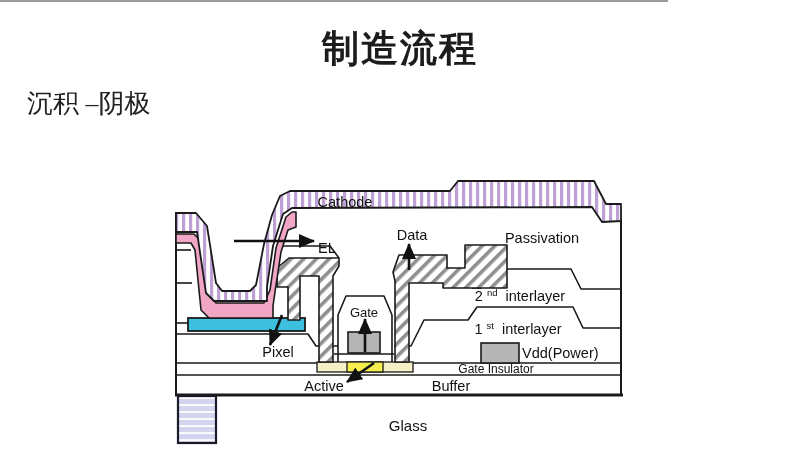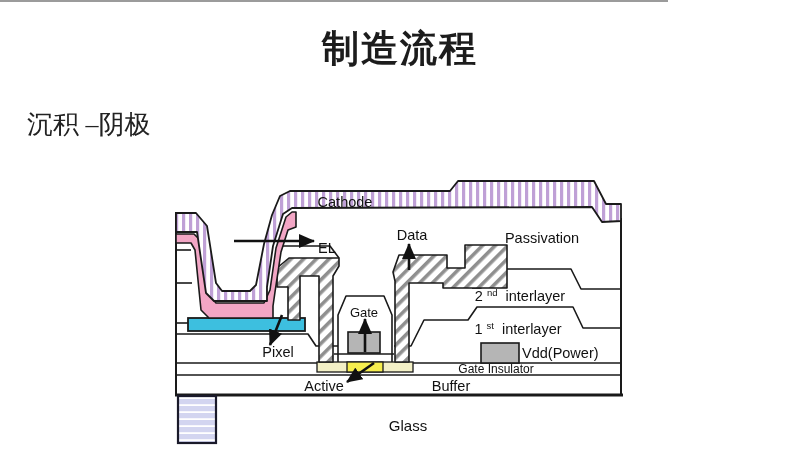--- a/index.html
+++ b/index.html
@@ -4,21 +4,21 @@
 <style>
   html,body{margin:0;padding:0;background:#ffffff;}
   #slide{position:relative;width:668px;height:474px;background:#ffffff;overflow:hidden;
          font-family:"Liberation Sans",sans-serif;}
   #top-strip{position:absolute;left:0;top:0;width:800px;height:2px;background:#9b9b9b;}
   #slide-title{position:absolute;left:0;top:24px;width:800px;text-align:center;
                font-family:"Liberation Serif",serif;font-weight:700;font-size:37px;
                color:#1c1c1c;letter-spacing:2px;}
   #slide-subtitle{position:absolute;left:27px;top:86px;
                   font-family:"Liberation Serif",serif;font-weight:400;font-size:26px;
-                  color:#222222;margin-top:21px;}
+                  color:#222222;}
   #diagram-svg{position:absolute;left:0;top:0;}
   .lbl{fill:#111111;font-family:"Liberation Sans",sans-serif;}
   .thin{stroke:#1a1a1a;stroke-width:1.6;fill:none;stroke-linejoin:round;}
   .mid{stroke:#1a1a1a;stroke-width:2;fill:none;stroke-linejoin:round;}
   .arrow{stroke:#111111;stroke-width:2.6;fill:none;}
 </style>
 </head>
 <body>
 
 <div id="slide">

